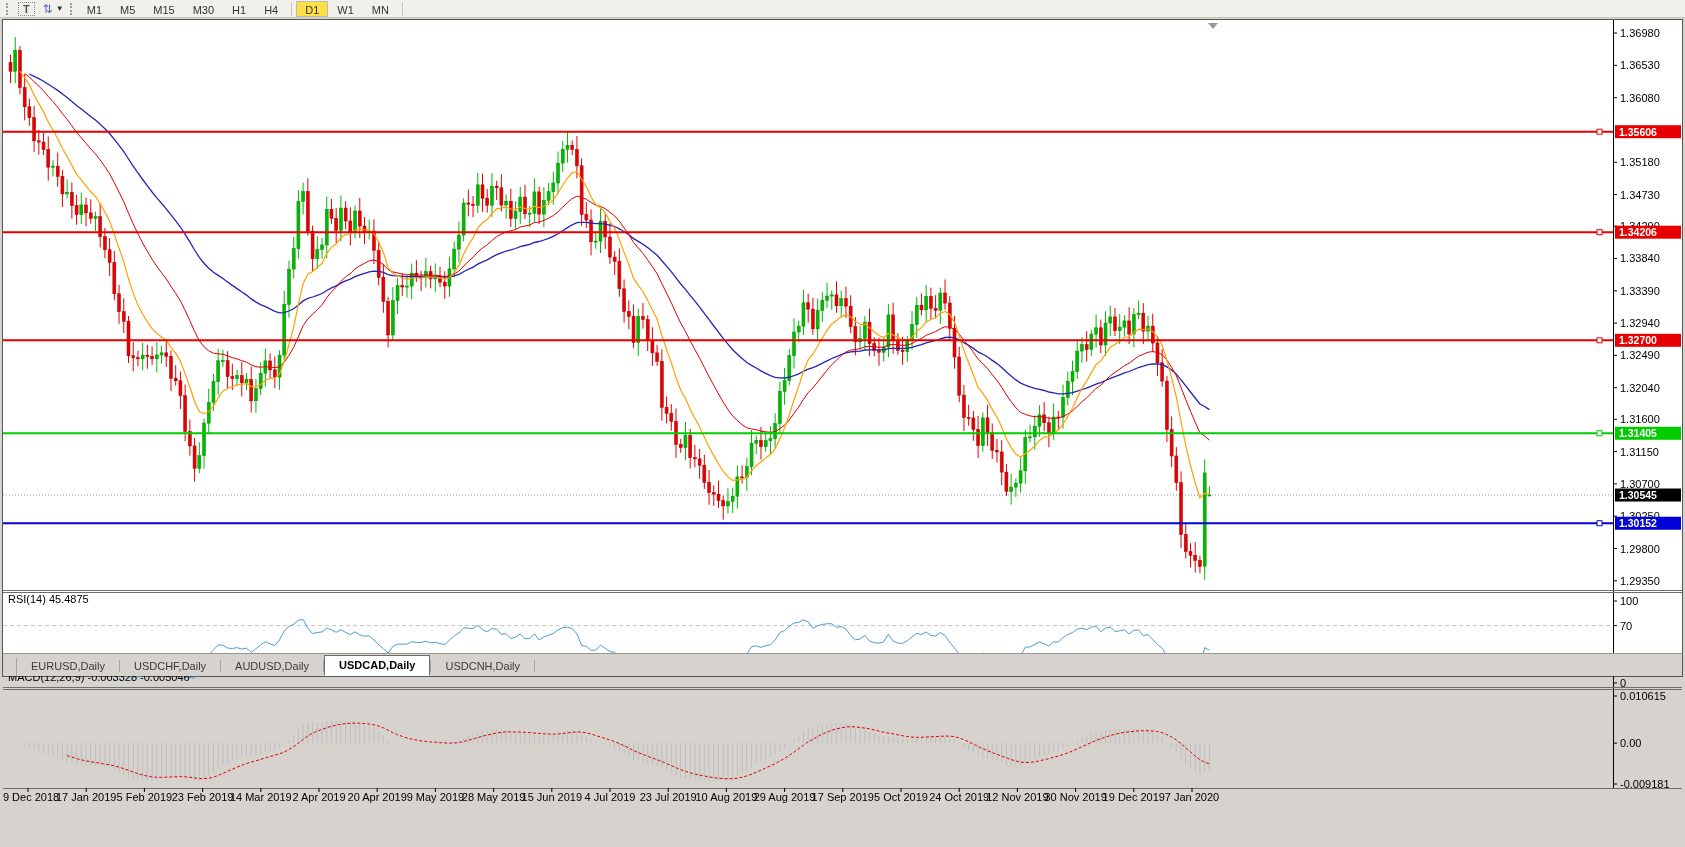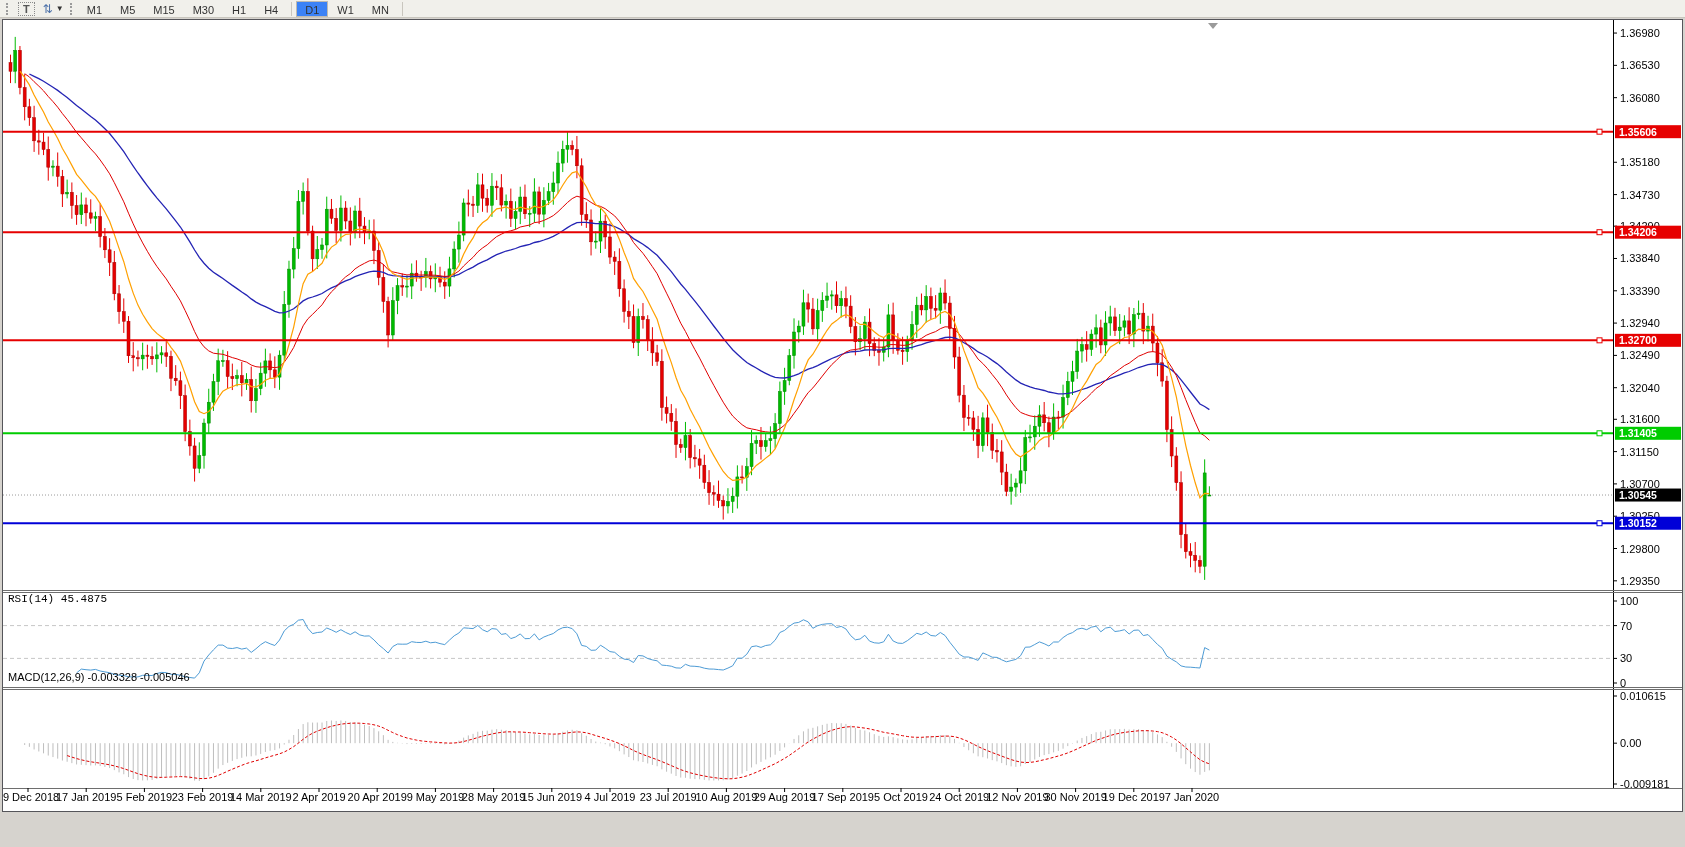--- a/index.html
+++ b/index.html
@@ -11,31 +11,31 @@
              background:#F1F0EB; border-bottom:1px solid #C9C6BE;
              display:flex; align-items:center; }
   .grip { width:0; height:12px; border-left:2px dotted #9B9B9B; margin:0 6px; }
   #t-tool { border:1px dotted #8A8A8A; padding:0 4px; height:14px; line-height:13px;
             color:#555; font-weight:bold; margin-left:4px; cursor:default; }
   #arrange-btn { display:flex; align-items:center; margin-left:8px; cursor:default; }
   #arrange-btn .glyph { color:#4A6FA8; font-size:12px; line-height:12px; }
   #arrange-btn .caret { font-size:8px; color:#333; margin-left:3px; }
   #tf-group { display:flex; align-items:center;text-align:center; }
   .tf { padding:1px 8px; color:#333; height:16px; line-height:14px; border:1px solid transparent; cursor:default; }
-  .tf.active { background:#3b82f6; border:1px solid #BDBAB2; }
+  .tf.active { background:#fde047; border:1px solid #BDBAB2; }
   .tdiv { width:0; height:14px; border-left:1px solid #C9C6BE; margin:0 4px; }
 
   
-  #chart-window { position:absolute; left:2px; top:19px; width:1681px; height:793px;
+  #chart-window { position:absolute; left:2px; top:19px; width:1681px; height:658px;
                   background:#fff; border:1px solid #55555A; }
   #chart-svg { position:absolute; left:0; top:0; }
   .overlay-label { position:absolute; font-size:11px; color:#000; white-space:pre; }
   #quote-bar { left:5px; top:3px; font-weight:bold; }
   #quote-bar .dd { font-size:8px; margin-right:4px; position:relative; top:-1px; }
-  #rsi-label  { left:5px; top:573px;font-family:Liberation Mono, monospace; }
+  #rsi-label  { left:5px; top:573px; }
   #macd-label { left:5px; top:651px; }
 
   
   #tabbar { position:absolute; left:0; bottom:0; width:100%; height:23px;
             background:#D6D3CE; border-top:1px solid #98968F;
             display:flex; align-items:flex-end; }
   .tabstub { width:14px; height:18px; border-right:1px solid #A7A49C; }
   .tab { height:19px; line-height:18px; padding:0 14px; color:#3A3A3A; cursor:default; }
   .tab.active { background:#fff; border:1px solid #6E6E6E; border-bottom:1px solid #fff;
                 font-weight:bold; color:#000; height:21px; line-height:19px; }
@@ -964,13 +964,26 @@
         <text x="1130.8" y="781" font-size="11" fill="#000" text-anchor="middle">19 Dec 2019</text>
         <line x1="1189" y1="768" x2="1189" y2="772" stroke="#000"></line>
         <text x="1189" y="781" font-size="11" fill="#000" text-anchor="middle">7 Jan 2020</text>
       </g>
     </svg>
 
 
   <div id="rsi-label" class="overlay-label">RSI(14) 45.4875</div>
   <div id="macd-label" class="overlay-label">MACD(12,26,9) -0.003328 -0.005046</div>
 
+  <div id="tabbar">
+    <div class="tabstub"></div>
+  <div class="tab">EURUSD,Daily</div>
+      <div class="tabsep"></div>
+      <div class="tab">USDCHF,Daily</div>
+      <div class="tabsep"></div>
+      <div class="tab">AUDUSD,Daily</div>
+      <div class="tabsep"></div>
+      <div class="tab active">USDCAD,Daily</div>
+      <div class="tabsep"></div>
+      <div class="tab">USDCNH,Daily</div>
+      <div class="tabsep"></div>
+    </div>
 </div>
 
 </body></html>

